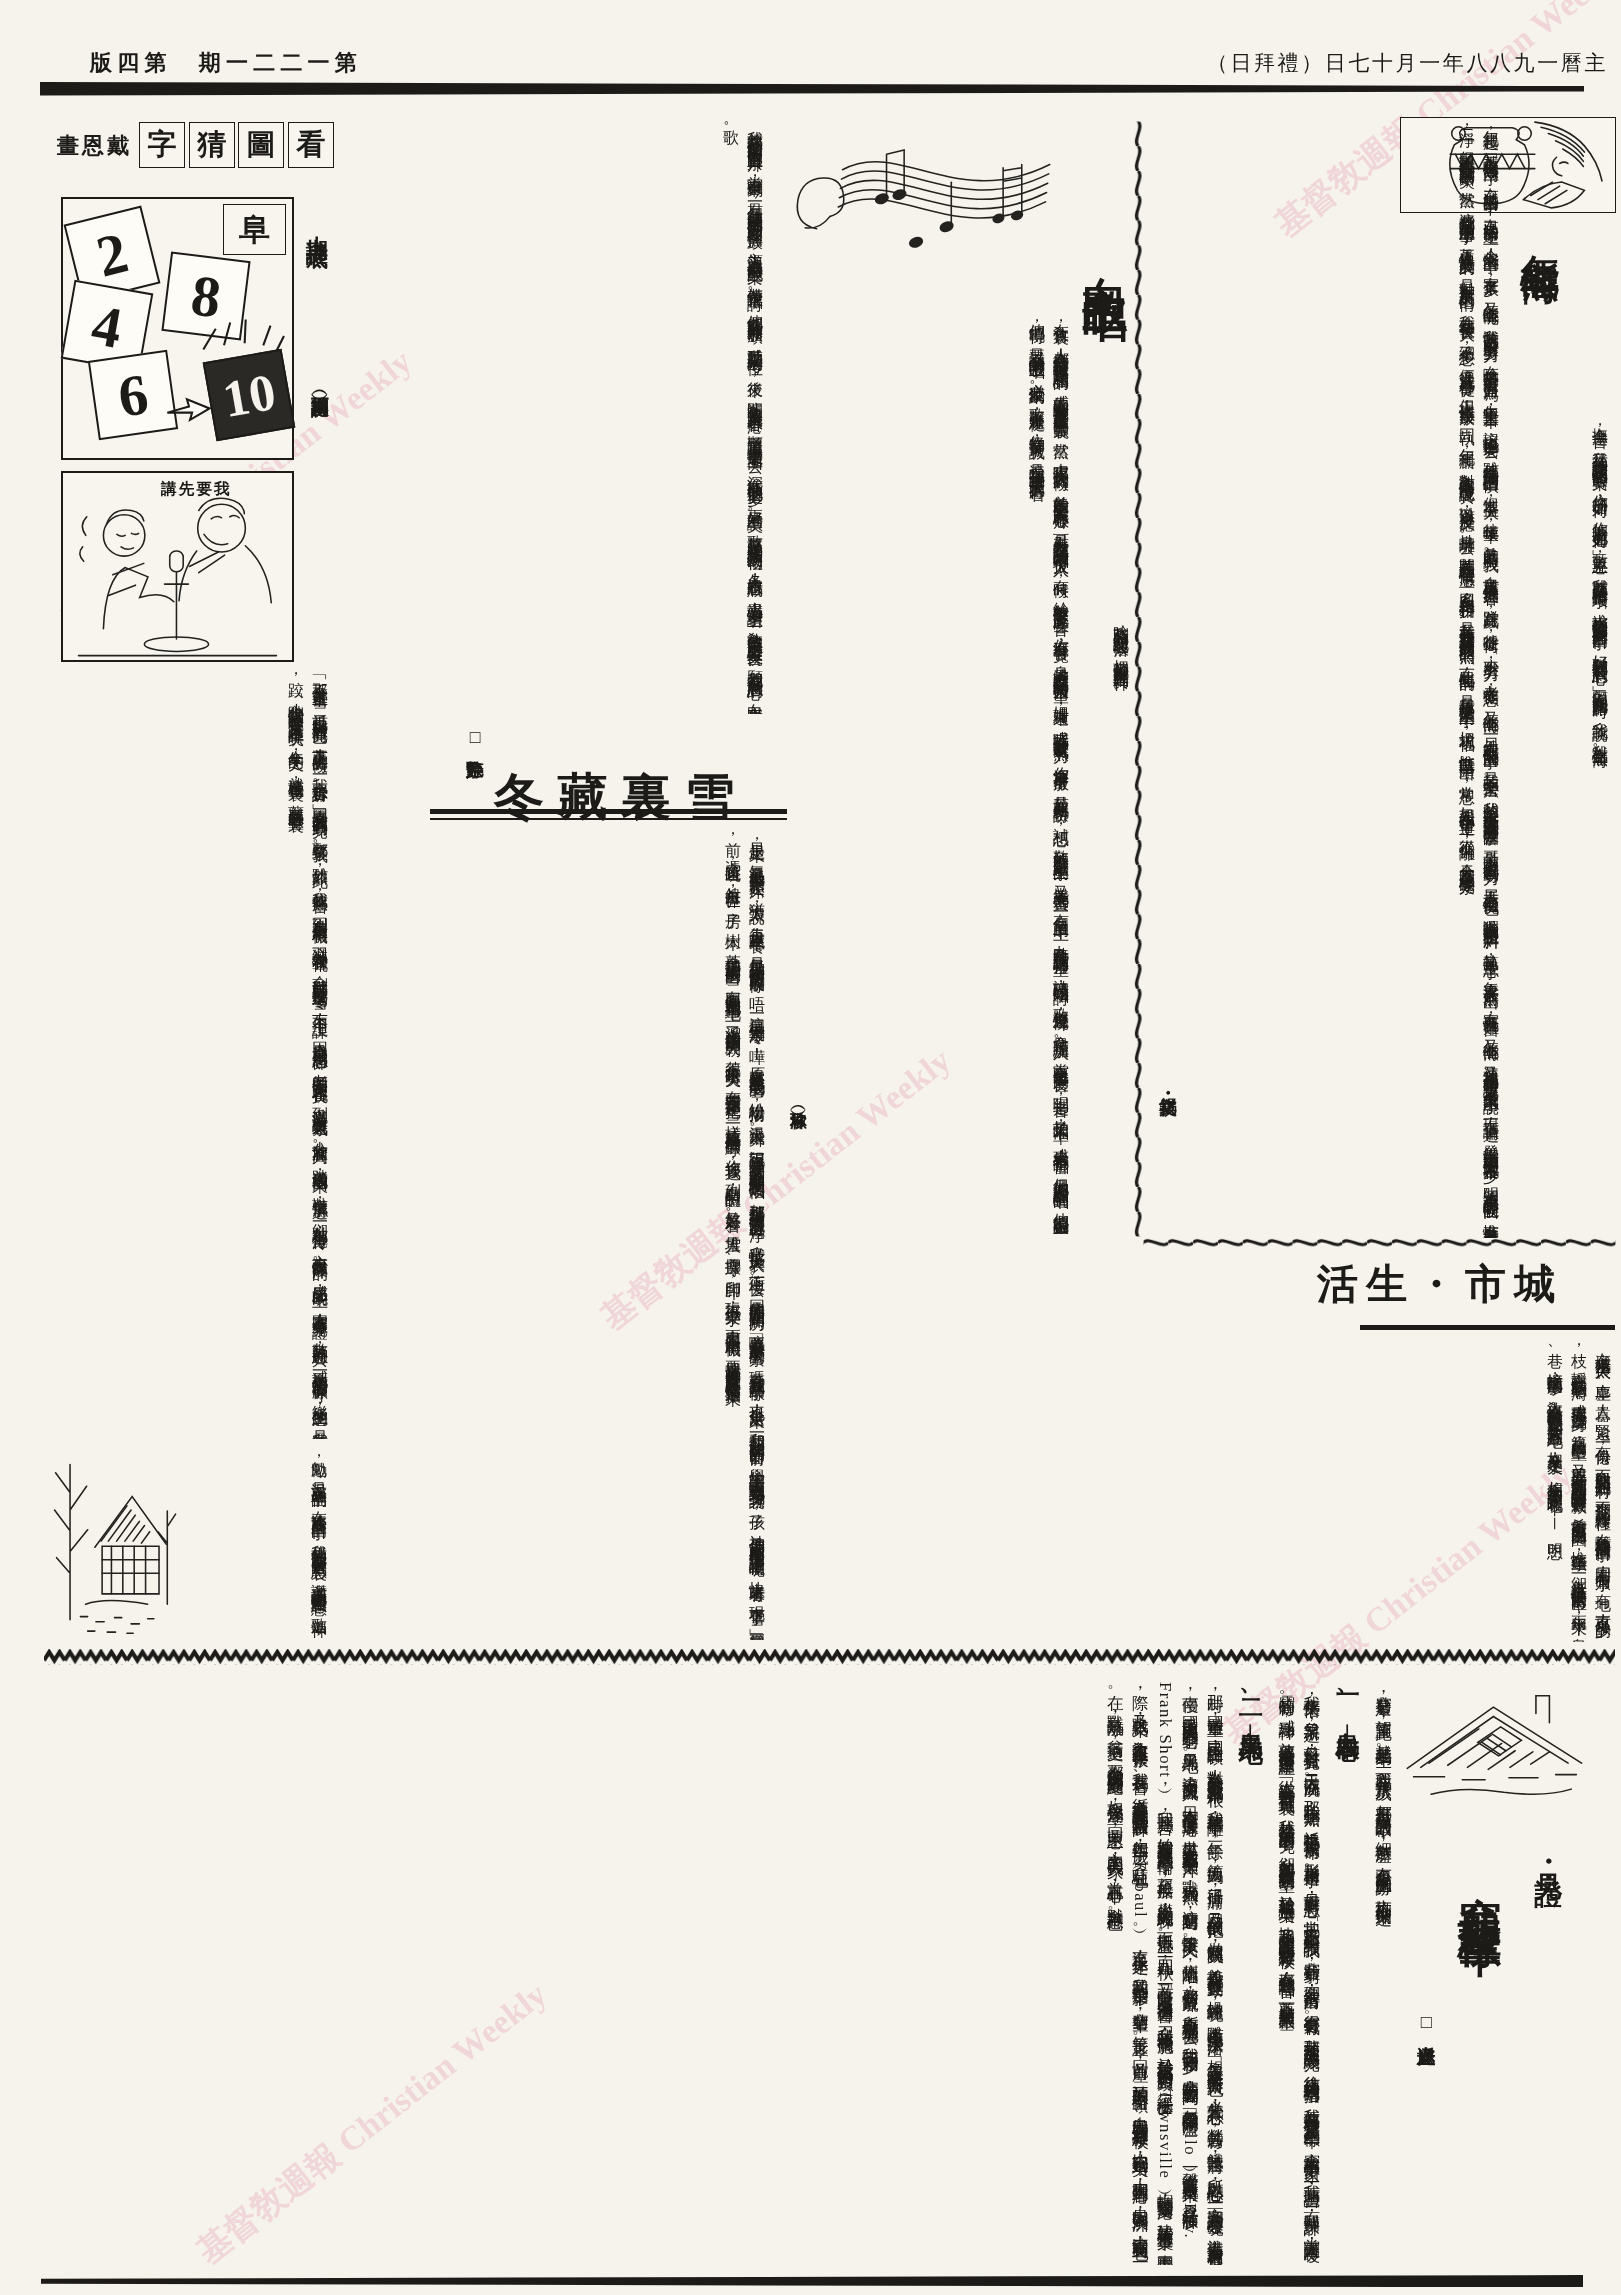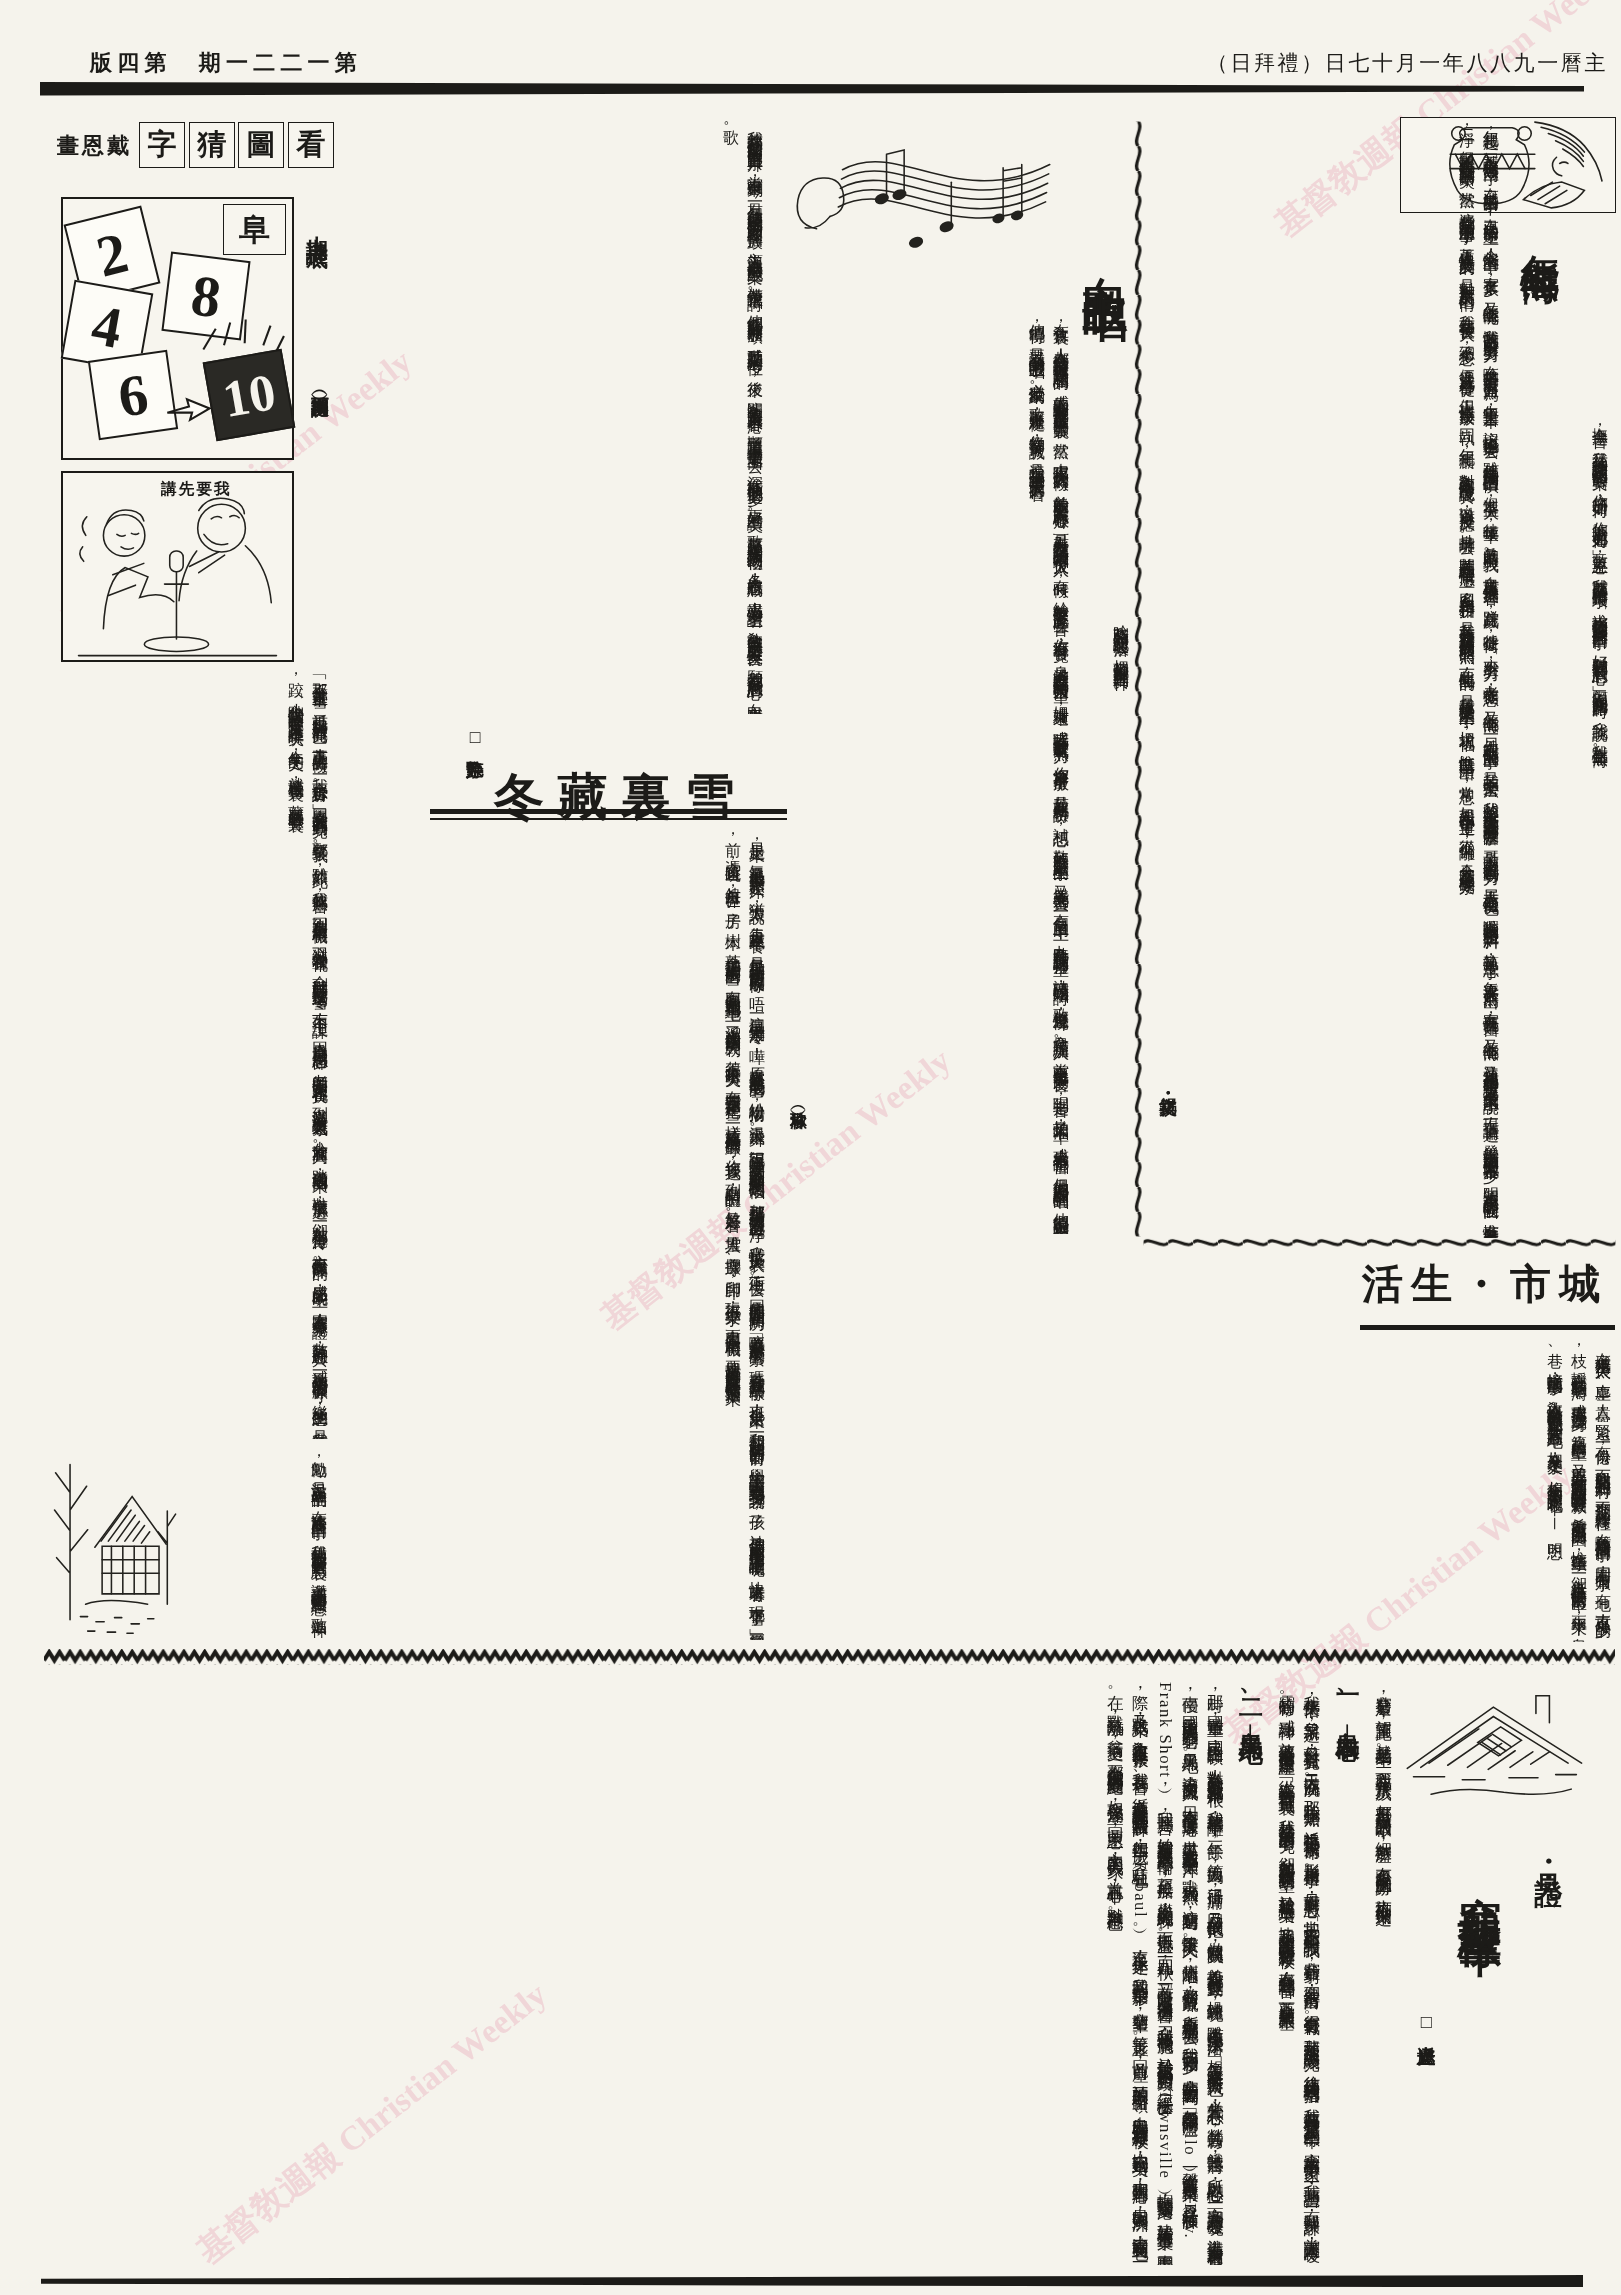--- a/index.html
+++ b/index.html
@@ -180,21 +180,21 @@
   <div class="abs" style="left:1143px;top:1237px;width:473px;height:11.4px;">
     <svg width="473" height="11.4" viewBox="0 0 912 22">
       <defs>
           <pattern id="wh" width="48" height="22" patternUnits="userSpaceOnUse">
         <path d="M0,11 C12,-2 36,24 48,11" stroke="#1c1b18" stroke-width="6" fill="none"></path>
       </pattern>
         </defs>
       <rect width="912" height="22" fill="url(#wh)"></rect>
     </svg>
   </div>
-  <div class="abs hl" style="left:1362px;top:1257px;width:254px;height:60px;font-size:41px;letter-spacing:8.3px;white-space:nowrap;">活生・市城</div>
+  <div class="abs hl" style="left:1317px;top:1257px;width:254px;height:60px;font-size:41px;letter-spacing:8.3px;white-space:nowrap;">活生・市城</div>
   <div class="abs rule" style="left:1360px;top:1325px;width:255px;height:4.7px;"></div>
   <div class="abs v body-text" style="left:1147px;top:1340px;width:468px;height:302px;">在城市生活得太久，車塵、人囂、緊迫，有一份倦，而對悠然閒適的鄉村，不期然泛起一縷嚮往。在離島梅窩居住的日子，周圍有山有水，有地，更不可缺少的，是蒼翠的樹枝，靜夜在沙灘躺臥聽濤，或者用泥沙塗滿一身，築起自己的堡壘，又或與三五好友在濃濃的肉香和醇醇的酒香裏暢敘。希望老來可以歸回田園，惟這些年頭，卻一直生活在忙碌繁囂的市區，兩年半來，烏燈黑火的街巷、幢幢高樓的影子，敎人懷念離島的帆影漁火和那一大片青蔥的草地。如今又是冬天了，相信今年的冬天會更暖和吧。──明恩</div>
 
   <div class="abs" style="left:44px;top:1649px;width:1571px;height:15.6px;">
     <svg width="1571" height="15.6" viewBox="0 0 3030 30">
       <defs>
           <pattern id="zz" width="40" height="30" patternUnits="userSpaceOnUse">
         <path d="M0,22 L10,6 L20,22 L30,6 L40,22" stroke="#1c1b18" stroke-width="8" fill="none"></path>
       </pattern>
         </defs>

